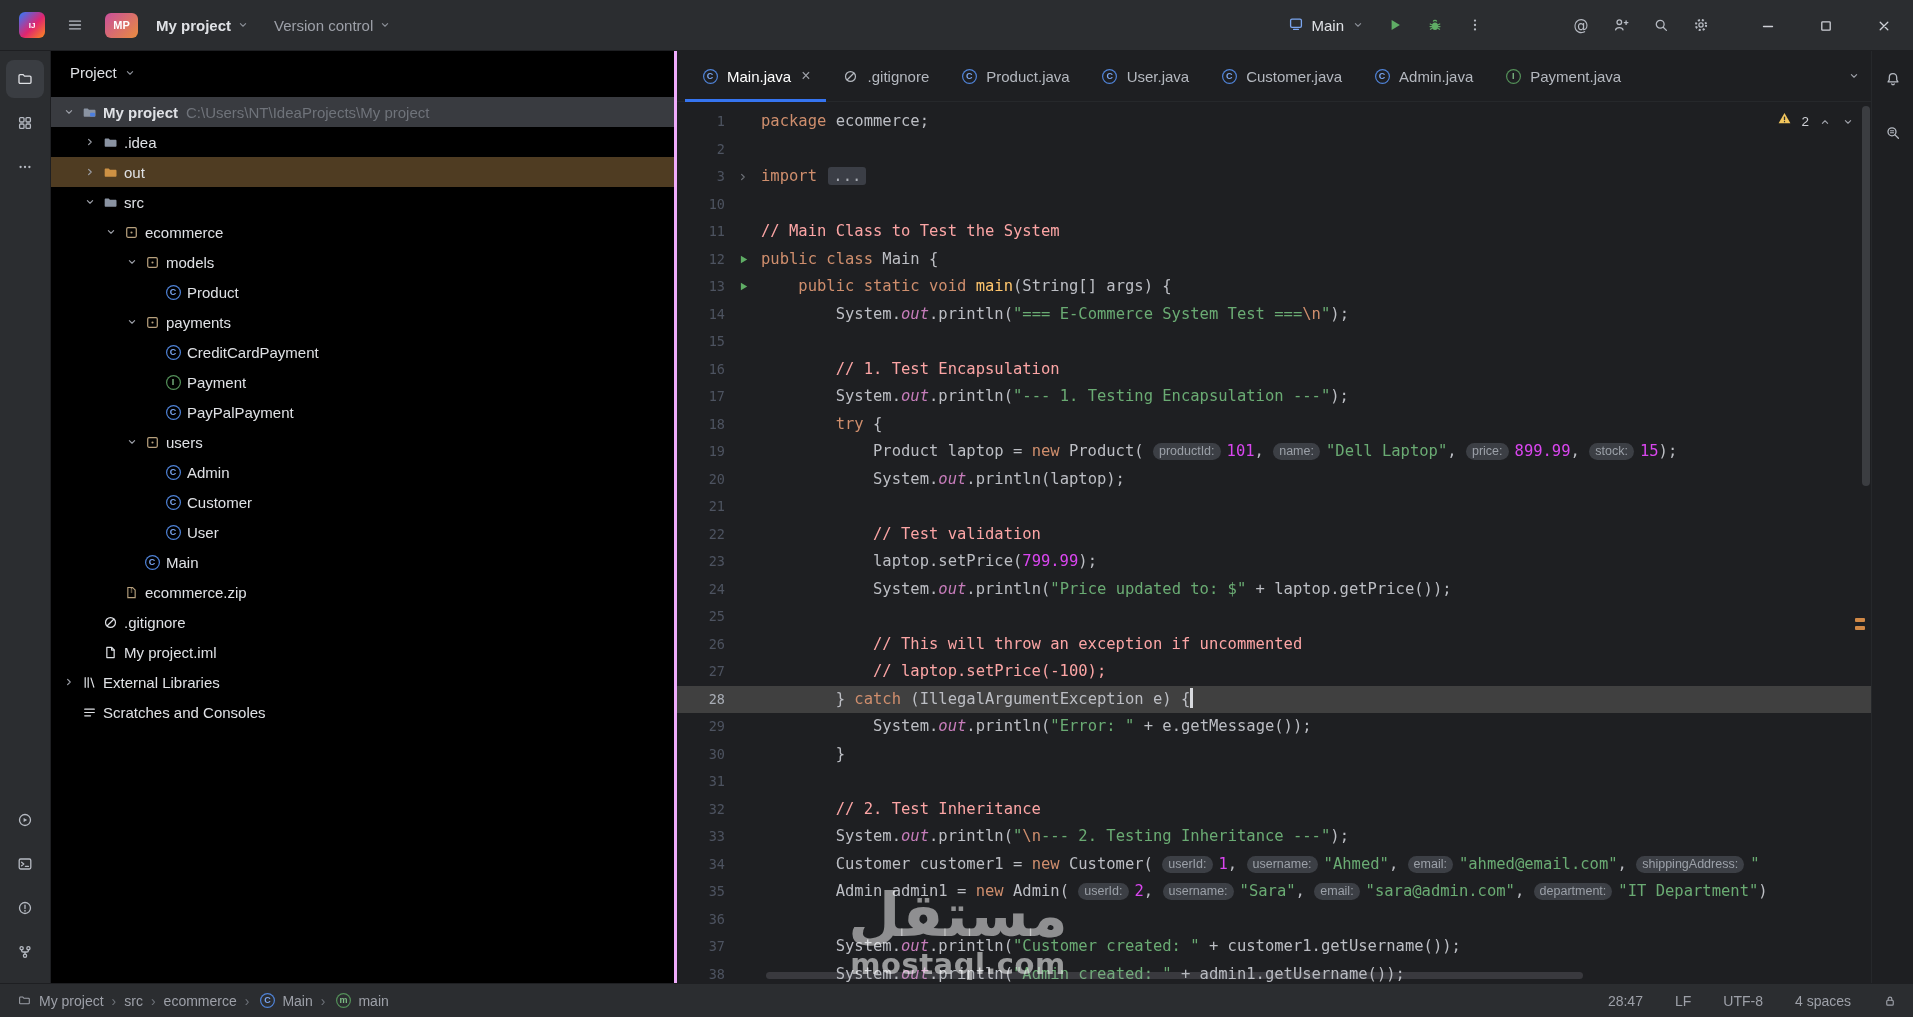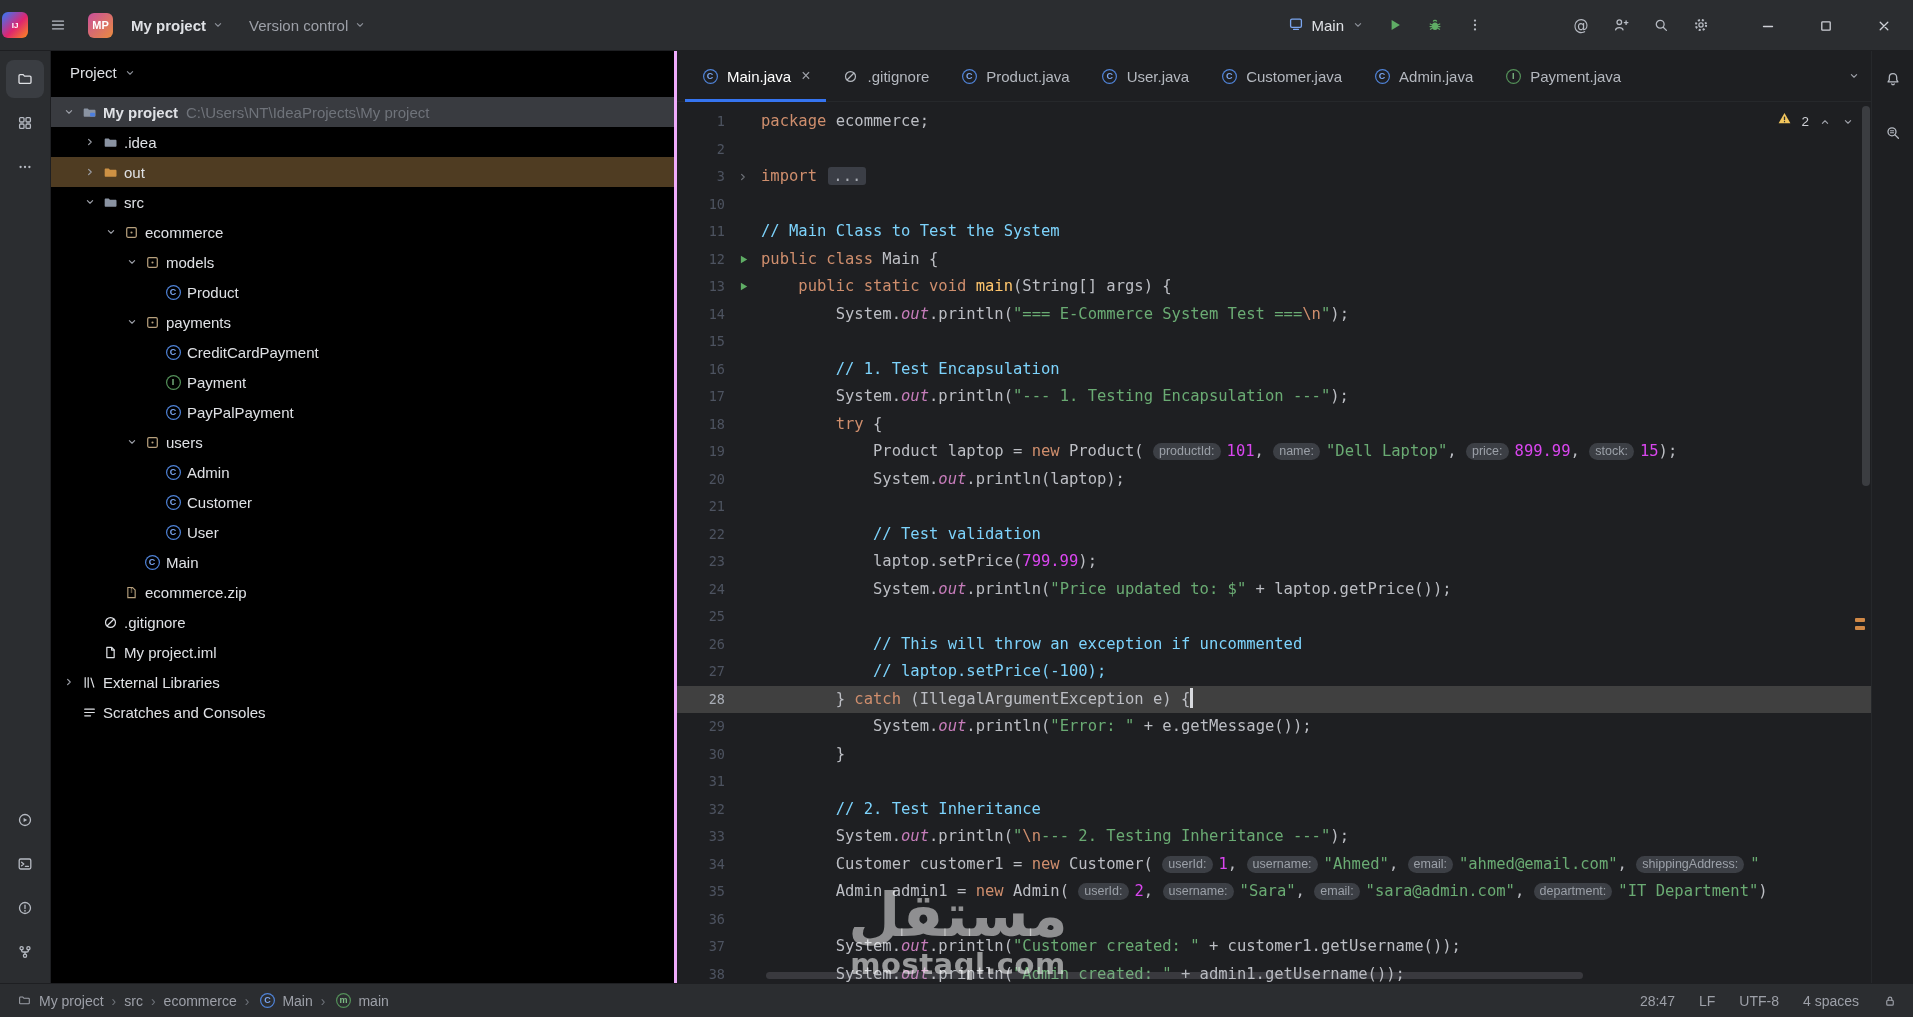--- a/index.html
+++ b/index.html
@@ -2,24 +2,24 @@
 <html><head>
 <meta charset="utf-8">
 <style>
   *{margin:0;padding:0;box-sizing:border-box;}
   html,body{width:1913px;height:1017px;overflow:hidden;background:#1e1f22;}
   body{font-family:"Liberation Sans",sans-serif;font-size:15px;color:#ced0d6;}
   .app{width:1913px;height:1017px;display:flex;flex-direction:column;position:relative;}
 
   
   .titlebar{height:51px;flex:none;background:#2b2d30;border-bottom:1px solid #1e1f22;display:flex;align-items:center;}
-  .tb-left{display:flex;align-items:center;gap:12px;padding-left:2px;}
+  .tb-left{display:flex;align-items:center;gap:12px;padding-left:19px;}
   .logo{width:26px;height:26px;border-radius:6px;flex:none;background:linear-gradient(135deg,#2e7bff 0%,#e0256f 55%,#fc8b1e 100%);display:flex;align-items:center;justify-content:center;font-size:8px;font-weight:bold;color:#fff;}
   .tb-iconbtn{width:36px;height:36px;border-radius:8px;display:flex;align-items:center;justify-content:center;color:#b6bac2;}
-  .badge-mp{width:25px;height:25px;border-radius:6px;background:linear-gradient(135deg,#c94f9b,#e98c3f);color:#fff;font-size:11px;font-weight:700;display:flex;align-items:center;justify-content:center;}
+  .badge-mp{width:33px;height:25px;border-radius:6px;background:linear-gradient(135deg,#c94f9b,#e98c3f);color:#fff;font-size:11px;font-weight:700;display:flex;align-items:center;justify-content:center;}
   .proj-widget,.vcs-widget{display:flex;align-items:center;gap:5px;padding:0 6px;height:34px;border-radius:8px;}
   .proj-name{color:#dfe1e5;font-weight:600;}
   .vcs-widget{color:#9da0a8;}
   .dimchev{color:#8a8e96;display:flex;align-items:center;}
   .tb-right{margin-left:auto;display:flex;align-items:center;height:100%;}
   .run-widget{display:flex;align-items:center;gap:7px;padding:0 10px;height:36px;border-radius:8px;color:#dfe1e5;}
   .tb-group{display:flex;align-items:center;}
   .tb-group .tb-iconbtn{width:40px;}
   .tb-gap{width:66px;}
   .tb-winctl{display:flex;margin-left:18px;height:100%;}
@@ -63,21 +63,21 @@
 
   .editor{flex:1;position:relative;overflow:hidden;font-family:"DejaVu Sans Mono",monospace;font-size:15.5px;line-height:27.5px;padding-top:6px;color:#bcbec4;}
   .cl{display:flex;height:27.5px;white-space:pre;}
   .cl.cur{background:#404040;}
   .ln{width:48px;flex:none;text-align:right;color:#4d5360;font-size:13.5px;}
   .cl.cur .ln{color:#a8adb5;}
   .gut{width:36px;flex:none;display:flex;align-items:center;justify-content:center;color:#6f737a;}
   .ct{flex:none;}
   .sk{color:#cf8e6d;}
   .ss{color:#6aab73;}
-  .sc{color:#7dd3fc;}
+  .sc{color:#fca5a5;}
   .sn{color:#d946ef;}
   .sf{color:#c77dbb;font-style:italic;}
   .sm{color:#ffc66d;}
   .se{color:#cf8e6d;}
   .sd{background:#3b3e46;color:#a9adb5;border-radius:3px;padding:0 5px;margin:0 2px;}
   .sh{display:inline-block;font-family:"Liberation Sans",sans-serif;font-size:12.5px;line-height:17px;background:#3c3f45;color:#9ba0a8;border-radius:9px;padding:0 6px;margin-right:6px;vertical-align:1px;}
   .caret{display:inline-block;width:2.5px;height:20px;background:#d8dade;vertical-align:-4px;}
 
   .inspect{position:absolute;top:6px;right:16px;display:flex;align-items:center;gap:9px;z-index:6;font-family:"Liberation Sans",sans-serif;font-size:13.5px;color:#ced0d6;}
   .inspect .navchev{color:#9da0a8;display:flex;}
@@ -86,21 +86,21 @@
   .stripe-warn{position:absolute;right:6px;width:10px;height:3.5px;background:#d08846;border-radius:1px;z-index:5;}
 
   .rstrip{width:42px;flex:none;background:#1e1f22;border-left:1px solid #26282b;display:flex;flex-direction:column;align-items:center;padding-top:12px;gap:22px;color:#9da0a8;}
   .rstrip .act-icon{width:32px;height:32px;}
 
   
   .statusbar{height:34px;flex:none;background:#2b2d30;border-top:1px solid #1e1f22;display:flex;align-items:center;padding:0 16px 0 14px;font-size:14px;color:#9da0a8;}
   .crumbs{display:flex;align-items:center;gap:8px;}
   .crumb{display:flex;align-items:center;gap:5px;}
   .crumb-sep{color:#6f737a;}
-  .sb-right{margin-left:auto;display:flex;align-items:center;gap:24px;}
+  .sb-right{margin-left:auto;display:flex;align-items:center;gap:32px;}
   .sb-item{display:flex;align-items:center;}
 
   
   .watermark{position:absolute;left:838px;top:884px;width:240px;text-align:center;z-index:40;pointer-events:none;}
   .wm1{font-size:60px;font-weight:700;color:rgba(255,255,255,.5);font-family:"DejaVu Sans",sans-serif;line-height:1.05;}
   .wm2{font-size:29px;font-weight:700;color:rgba(255,255,255,.55);letter-spacing:.5px;font-family:"DejaVu Sans",sans-serif;}
 </style>
 </head>
 <body>
 

